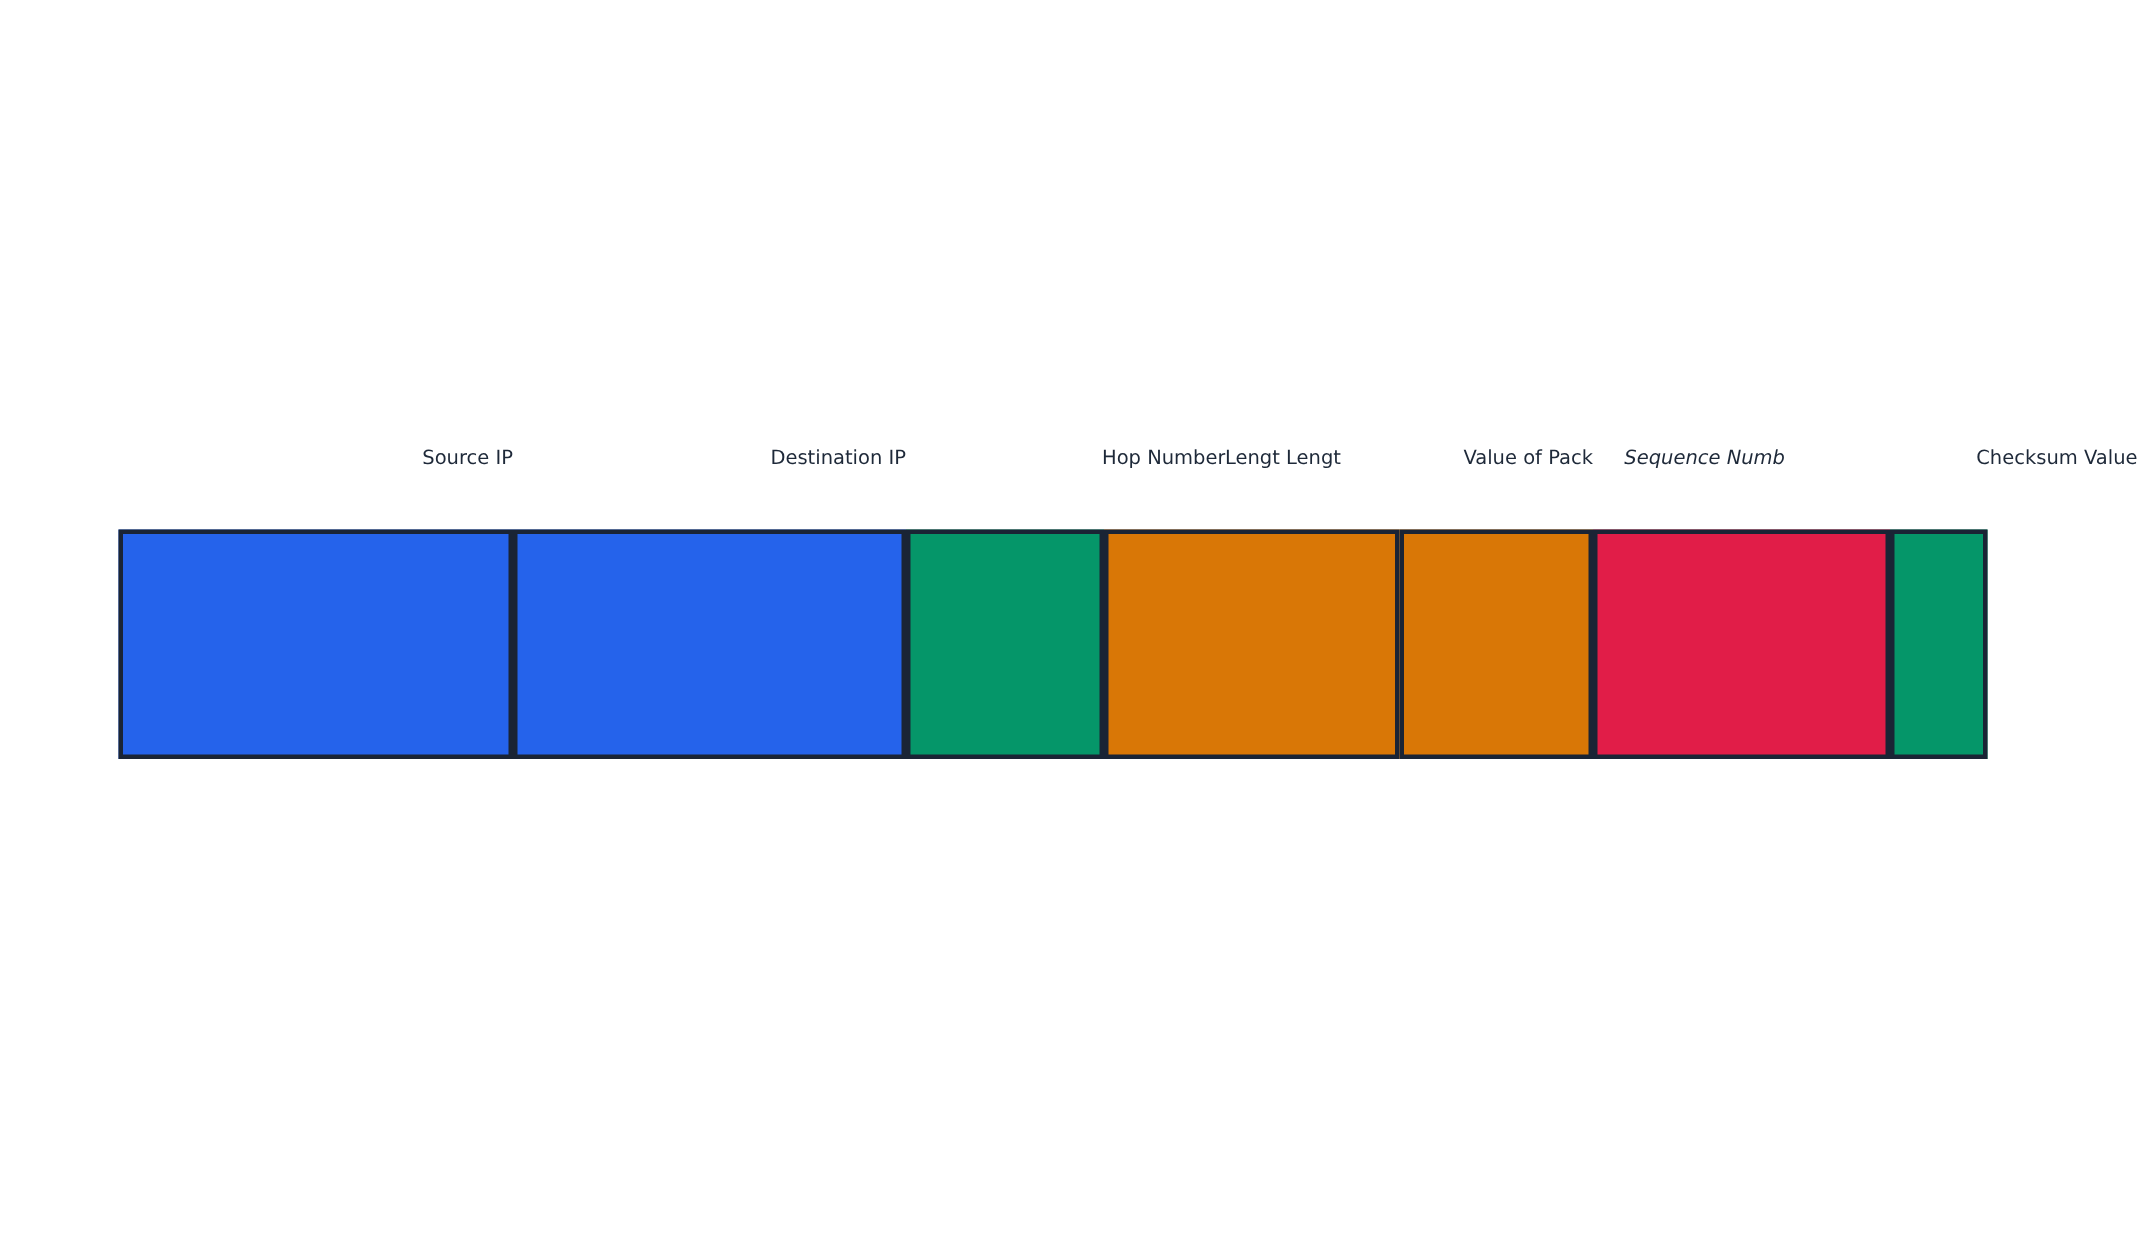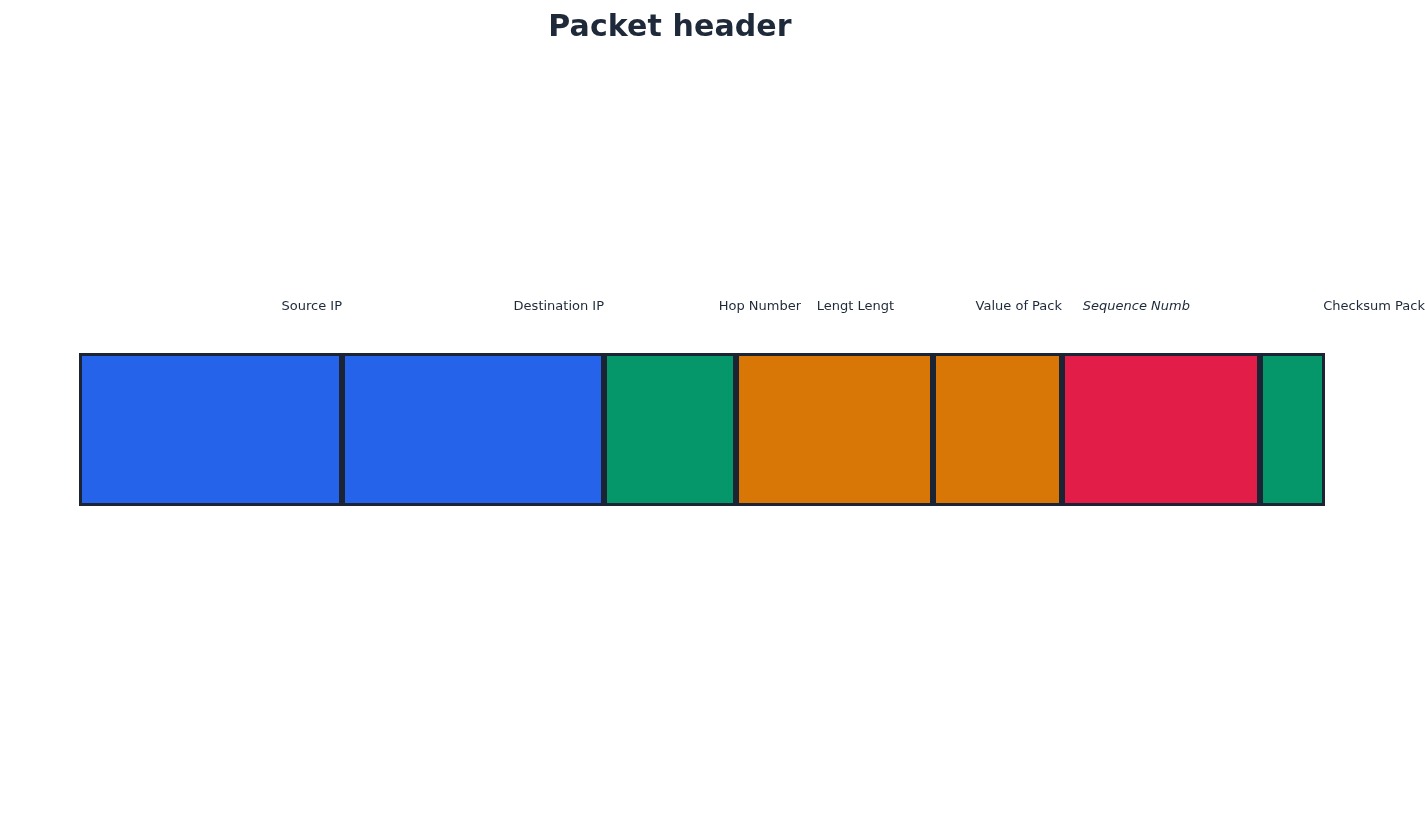--- a/index.html
+++ b/index.html
@@ -73,31 +73,30 @@
     height: 153px;
     box-sizing: border-box;
     border: 3px solid #1a2435;
   }
 </style>
 </head>
 <body>
 
 <div class="page">
 
-  <div class="main-title">Packet header</div>
 
 
   <div class="labels-row">
       <div class="field-label" style="left: 0px; width: 263px;">Source IP</div>
       <div class="field-label" style="left: 263px; width: 262px;">Destination IP</div>
-      <div class="field-label" style="left: 456px; width: 266px;">Hop Number</div>
+      <div class="field-label" style="left: 472px; width: 266px;">Hop Number</div>
       <div class="field-label" style="left: 681px; width: 134px;">Lengt Lengt</div>
       <div class="field-label" style="left: 815px; width: 168px;">Value of Pack</div>
       <div class="field-label" style="left: 941px; width: 170px; font-style: italic;">Sequence Numb</div>
-      <div class="field-label" style="left: 1153px; width: 193px;">Checksum Pack</div>
+      <div class="field-label" style="left: 1153px; width: 193px;">Checksum Value</div>
     </div>
 
   <div class="diagram">
       <div class="segment" style="left: 0px; width: 263px; background: rgb(37, 99, 235);"></div>
       <div class="segment" style="left: 263px; width: 262px; background: rgb(37, 99, 235);"></div>
       <div class="segment" style="left: 525px; width: 132px; background: rgb(5, 150, 105);"></div>
       <div class="segment" style="left: 657px; width: 197px; background: rgb(217, 119, 6);"></div>
       <div class="segment" style="left: 854px; width: 129px; background: rgb(217, 119, 6);"></div>
       <div class="segment" style="left: 983px; width: 198px; background: rgb(225, 29, 72);"></div>
       <div class="segment" style="left: 1181px; width: 65px; background: rgb(5, 150, 105);"></div>

